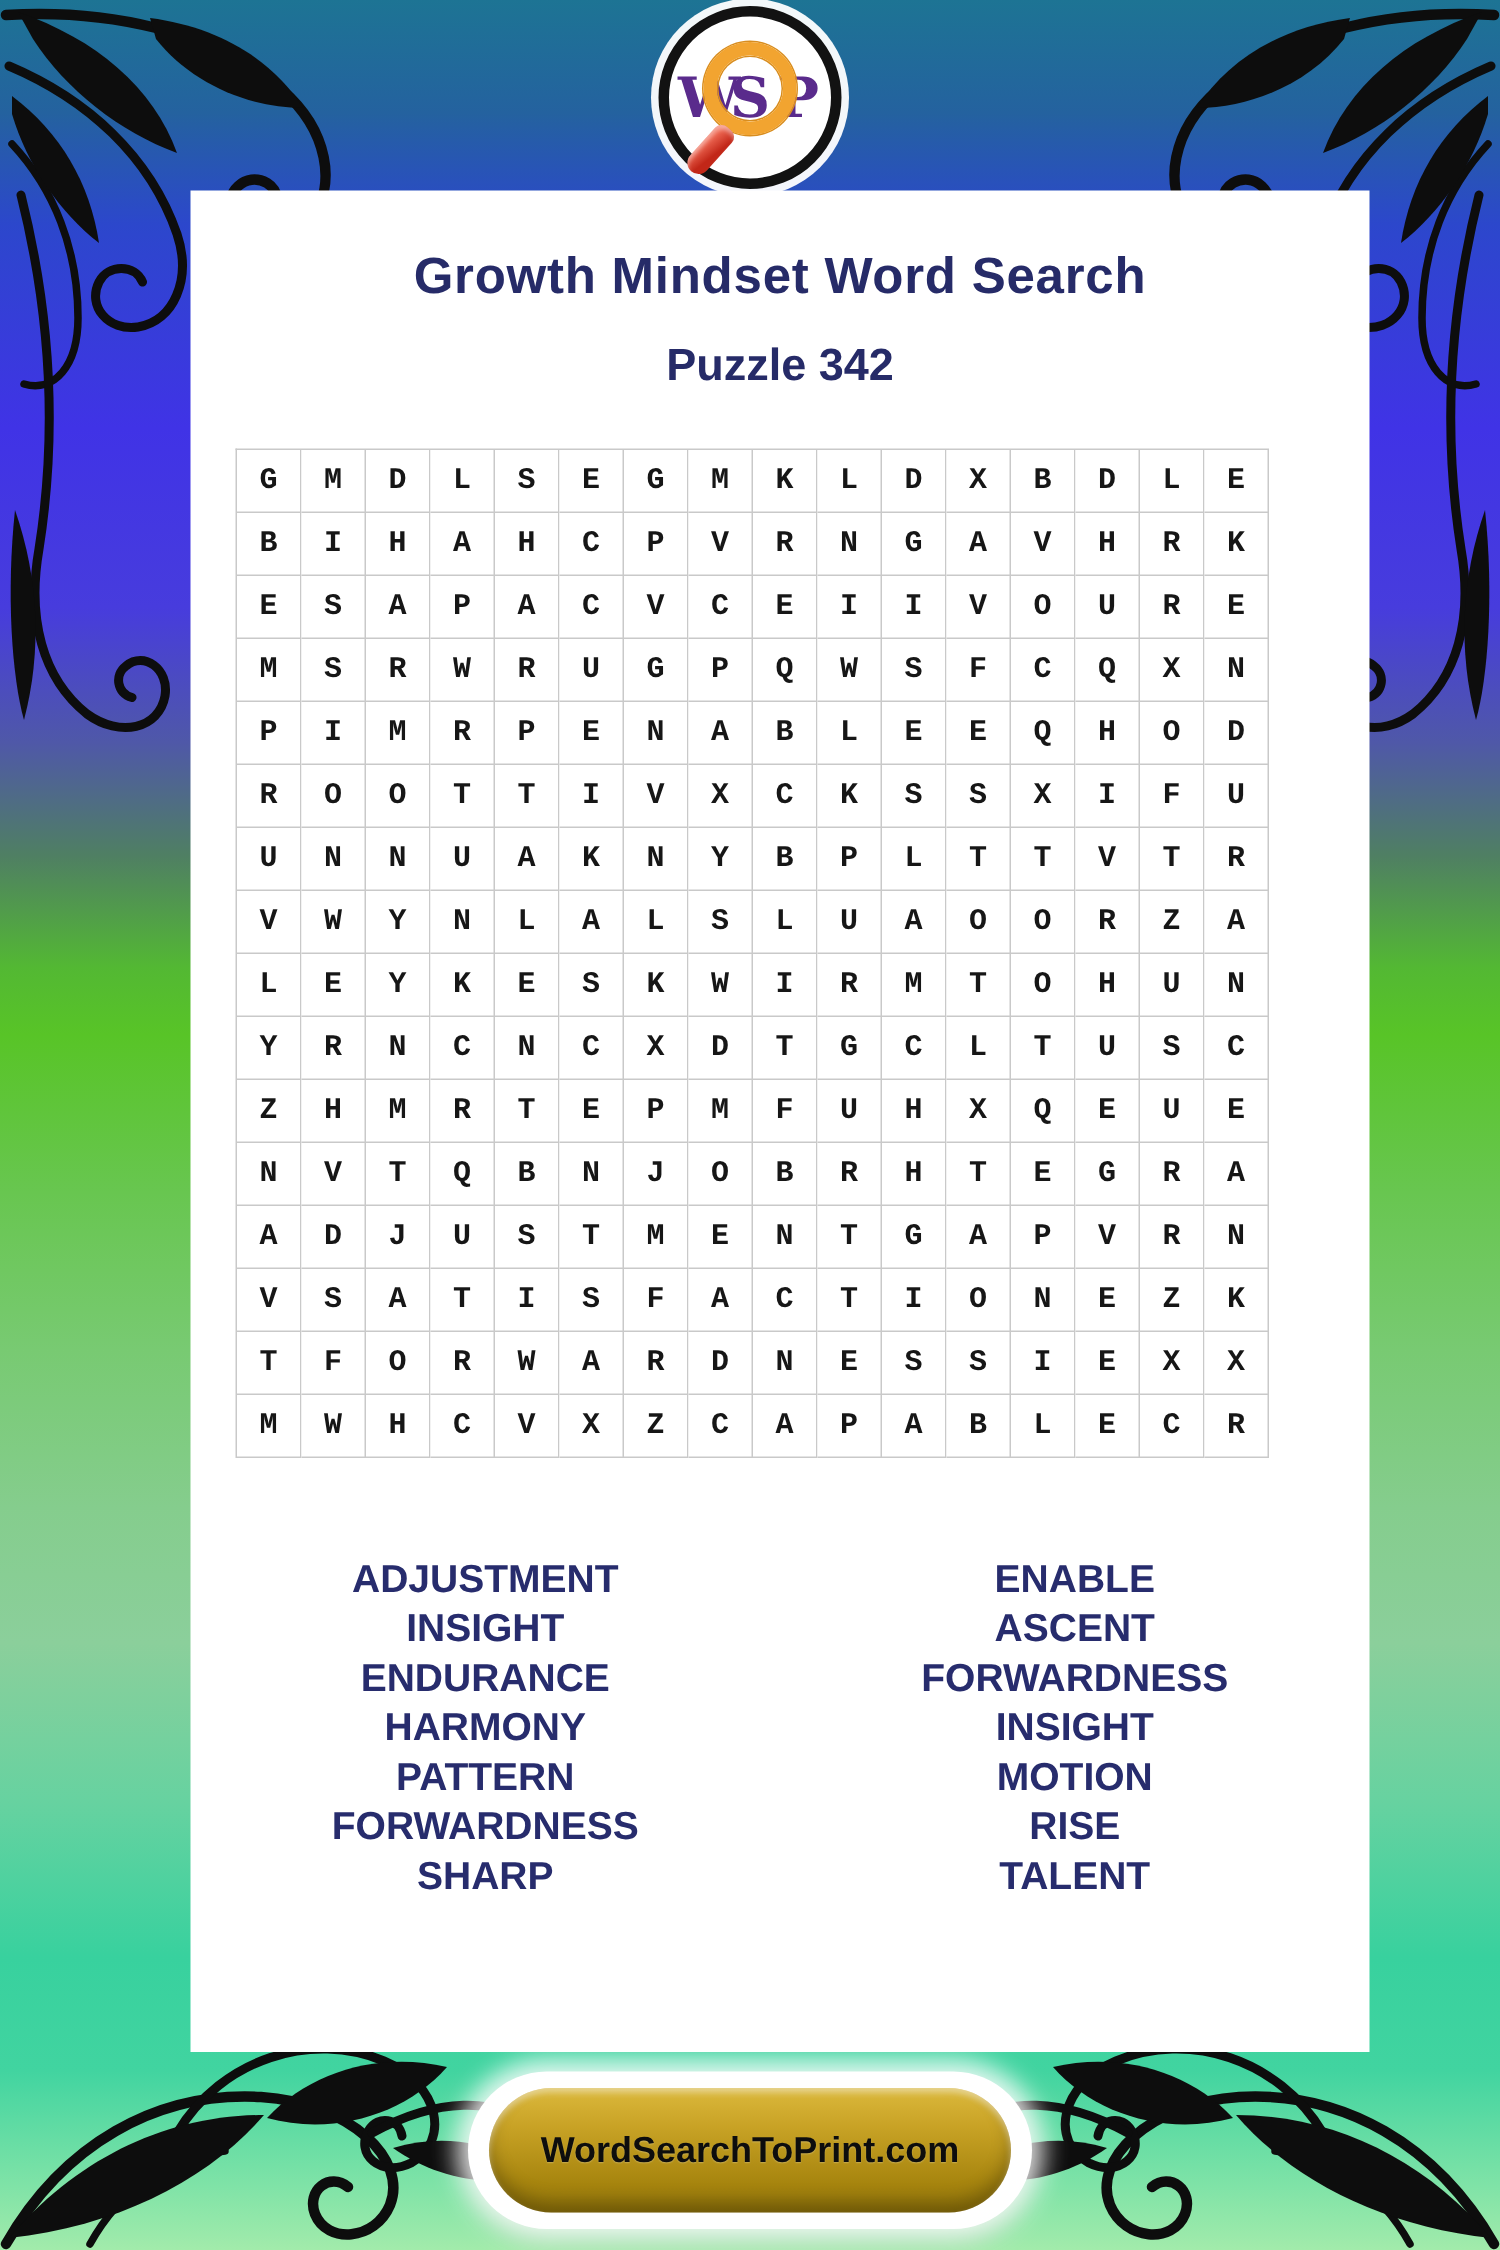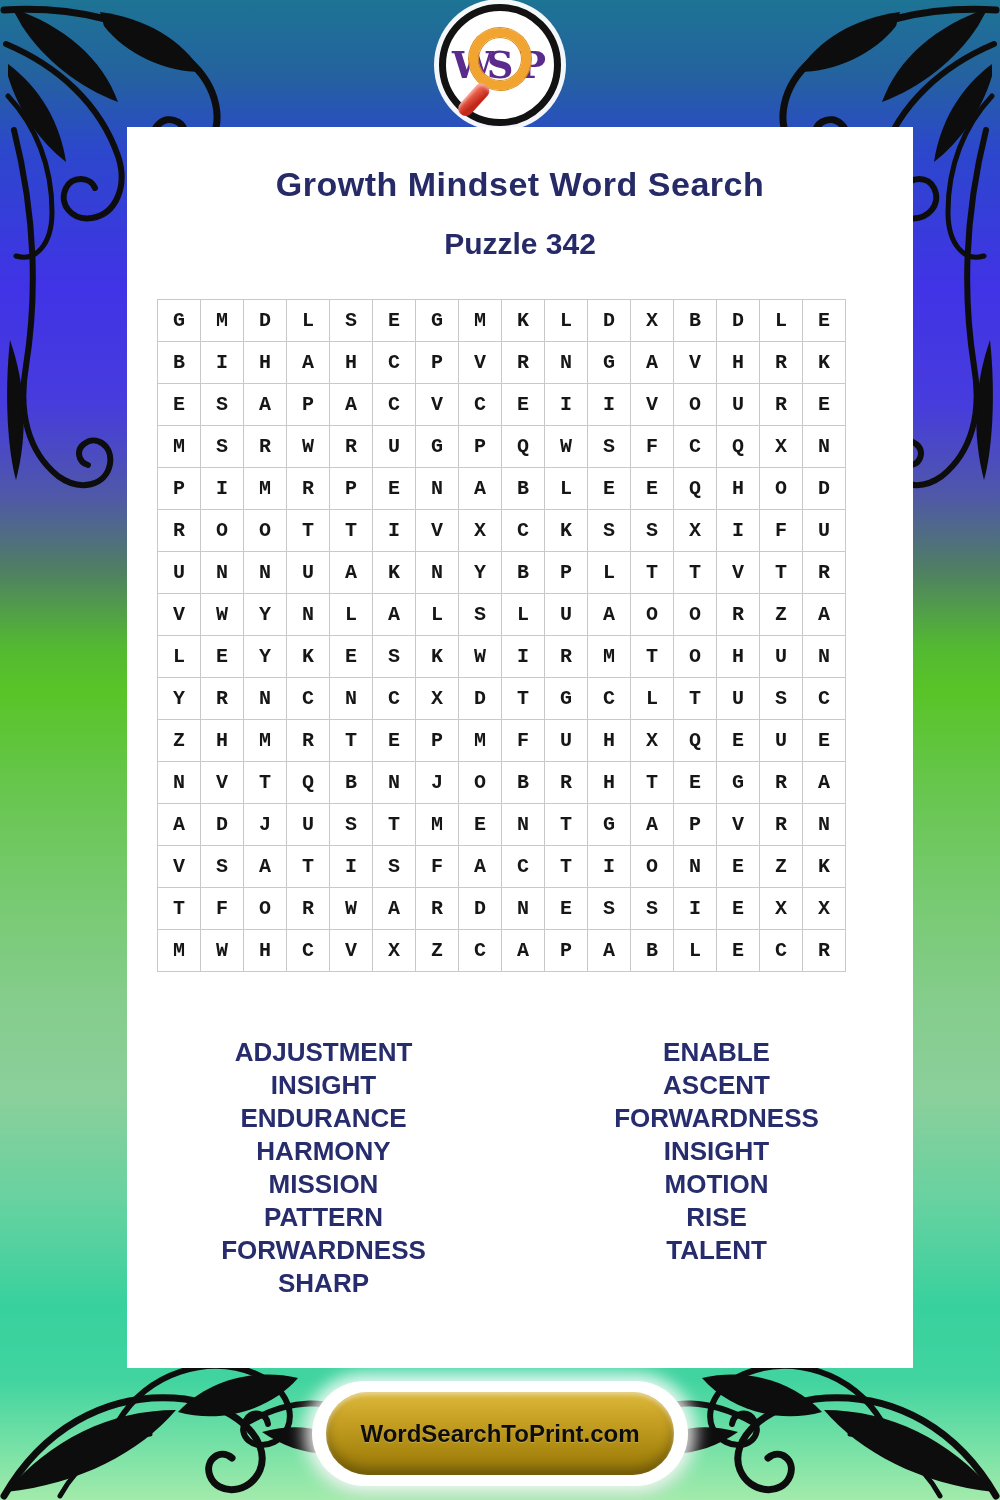--- a/index.html
+++ b/index.html
@@ -414,21 +414,20 @@
         <div class="cell">C</div>
         <div class="cell">R</div>
       </div>
 
     <div class="words">
       <ul class="word-col">
           <li>ADJUSTMENT</li>
           <li>INSIGHT</li>
           <li>ENDURANCE</li>
           <li>HARMONY</li>
-          <li>MISSION</li>
           <li>PATTERN</li>
           <li>FORWARDNESS</li>
           <li>SHARP</li>
         </ul>
       <ul class="word-col">
           <li>ENABLE</li>
           <li>ASCENT</li>
           <li>FORWARDNESS</li>
           <li>INSIGHT</li>
           <li>MOTION</li>

